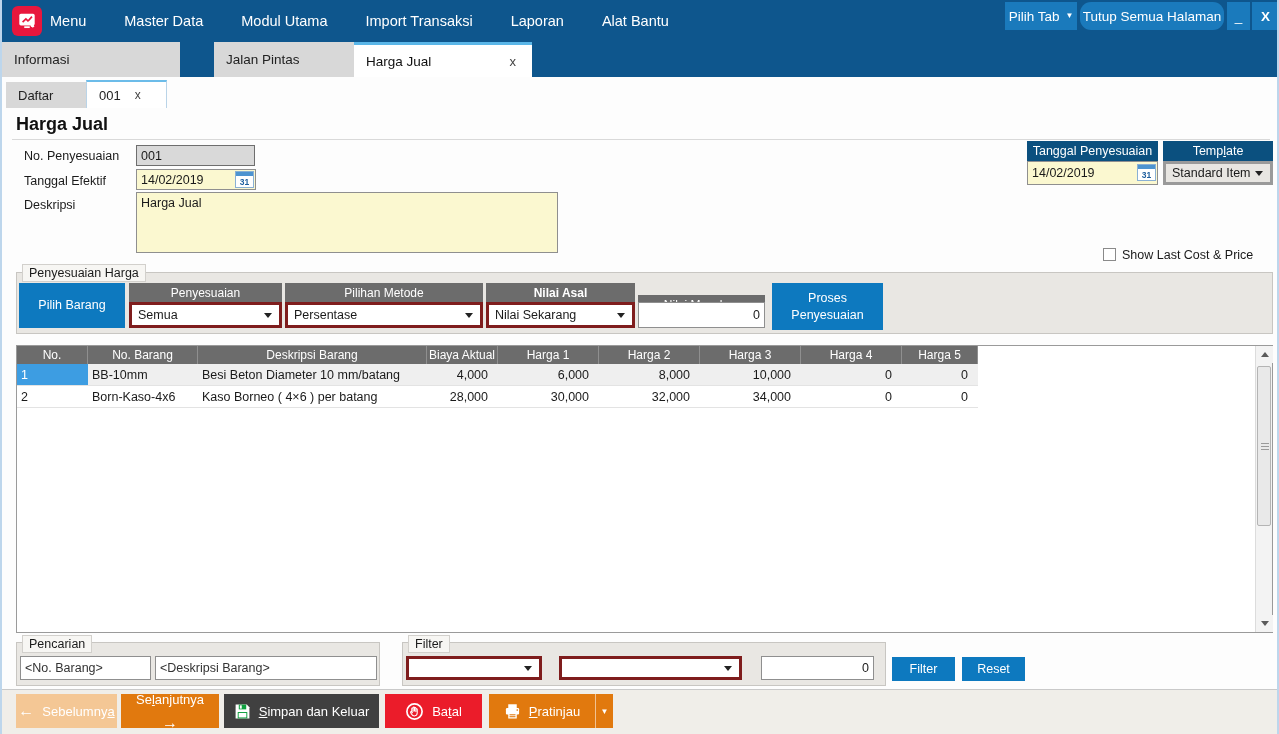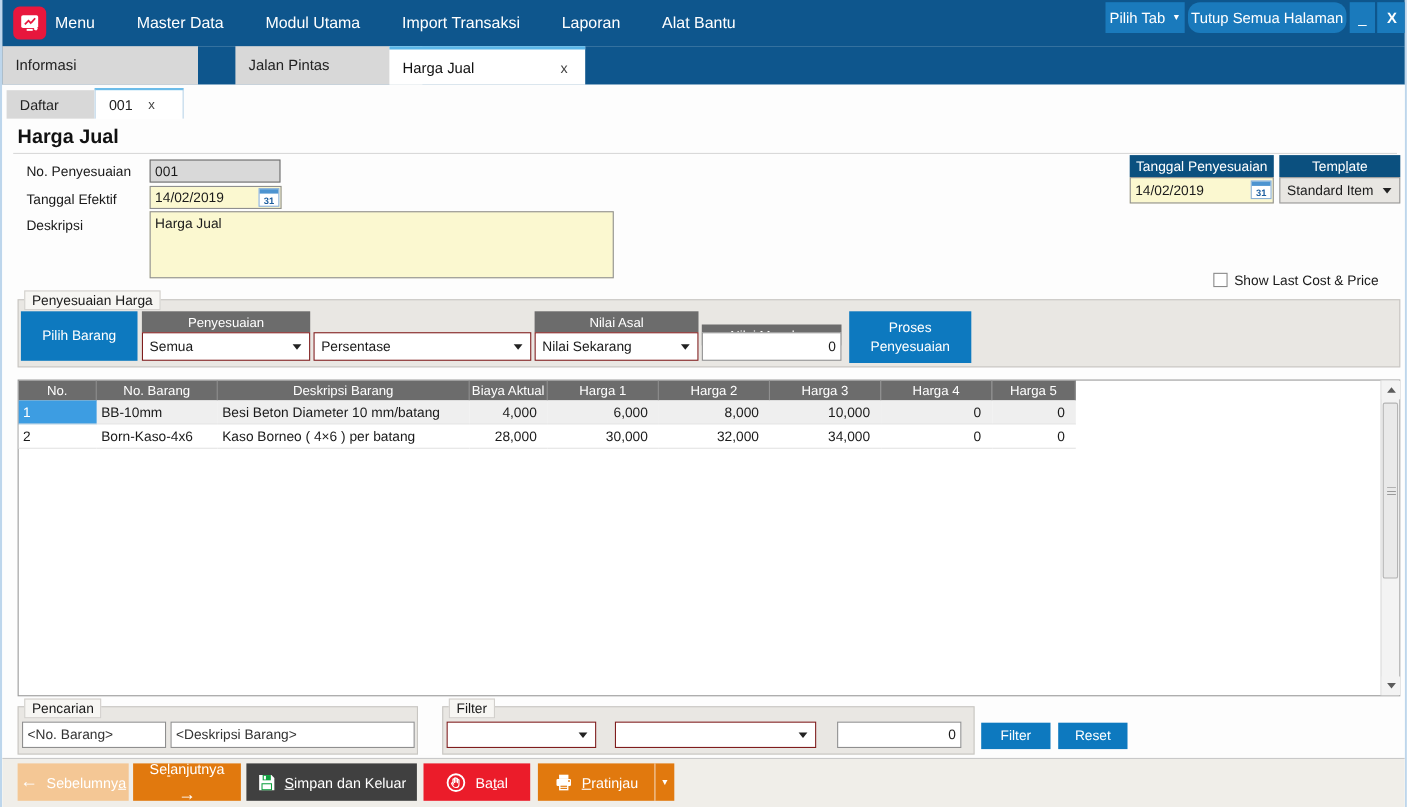--- a/index.html
+++ b/index.html
@@ -43,21 +43,21 @@
   .field { position:absolute; border:1px solid #8f8f8f; background:#fff; font-size:12.5px; color:#1a1a1a;
     font-family:"Liberation Sans", sans-serif; padding:0 4px; }
   .yellow { background:#fbf8d0; }
   .grayfield { background:#d9d9d9; border-color:#6e6e6e; }
   .cal-btn { position:absolute; right:2px; top:2px; width:19px; height:17px; background:#fff; border:1px solid #8ab0d4; cursor:pointer; }
   .cal-strip { position:absolute; left:0; top:0; width:100%; height:4px; background:#4d94d0; }
   .cal-num { position:absolute; left:0; top:5px; width:100%; text-align:center; font-size:8.5px; color:#1d5e9e; font-weight:bold; }
 
   .blue-head { position:absolute; background:#0b507f; color:#fff; font-size:12.5px; display:flex; align-items:center; justify-content:center; }
   .gray-head { position:absolute; background:#6c6c6c; color:#fff; font-size:12px; display:flex; align-items:center; justify-content:center; white-space:nowrap; overflow:hidden; }
-  .dropdown { position:absolute; background:#fff; border:1px solid #7f1d1d; font-size:12.5px; color:#1a1a1a; display:flex; align-items:center; padding:0 6px; cursor:pointer; }
+  .dropdown { position:absolute; background:#fff; border:3px solid #7f1d1d; font-size:12.5px; color:#1a1a1a; display:flex; align-items:center; padding:0 6px; cursor:pointer; }
   .dropdown .dd-arrow { position:absolute; right:7px; top:50%; margin-top:-2px; width:0; height:0;
     border-left:4px solid transparent; border-right:4px solid transparent; border-top:5px solid #222; }
   .dropdown.graydd { background:#e8e6e2; border-color:#9a9a9a; }
 
   .checkbox { position:absolute; width:13px; height:13px; border:1px solid #8a8a8a; background:#fff; cursor:pointer; }
 
   .groupbox { position:absolute; background:#e9e7e3; border:1px solid #c8c6c2; }
   .legend { position:absolute; background:#f7f6f3; border:1px solid #d2d0cc; font-size:12.5px; color:#1a1a1a; padding:1px 6px; z-index:3; }
 
   .blue-btn { position:absolute; background:#0d79bf; color:#fff; border:none; font-size:12.5px;
@@ -205,26 +205,29 @@
     </button>
 
     <div class="gray-head" style="left:127px; top:175px; width:153px; height:19px;">
       <span>Penyesuaian</span>
     </div>
     <div class="dropdown" style="left:127px; top:194px; width:153px; height:26px;">
       <span>Semua</span>
       <i class="dd-arrow"></i>
     </div>
 
+    <div class="gray-head" style="left:283px; top:175px; width:198px; height:19px;">
+      <span>Pilihan Metode</span>
+    </div>
     <div class="dropdown" style="left:283px; top:194px; width:198px; height:26px;">
       <span>Persentase</span>
       <i class="dd-arrow"></i>
     </div>
 
-    <div class="gray-head" style="left:484px; top:175px; width:149px; height:19px;">
+    <div class="gray-head" style="left:484px; top:175px; width:149px; height:19px;font-weight:bold;">
       <span>Nilai Asal</span>
     </div>
     <div class="dropdown" style="left:484px; top:194px; width:149px; height:26px;">
       <span>Nilai Sekarang</span>
       <i class="dd-arrow"></i>
     </div>
 
     <div class="gray-head" style="left:636px; top:187px; width:127px; height:19px;">
       <span>Nilai Masukan</span>
     </div>

